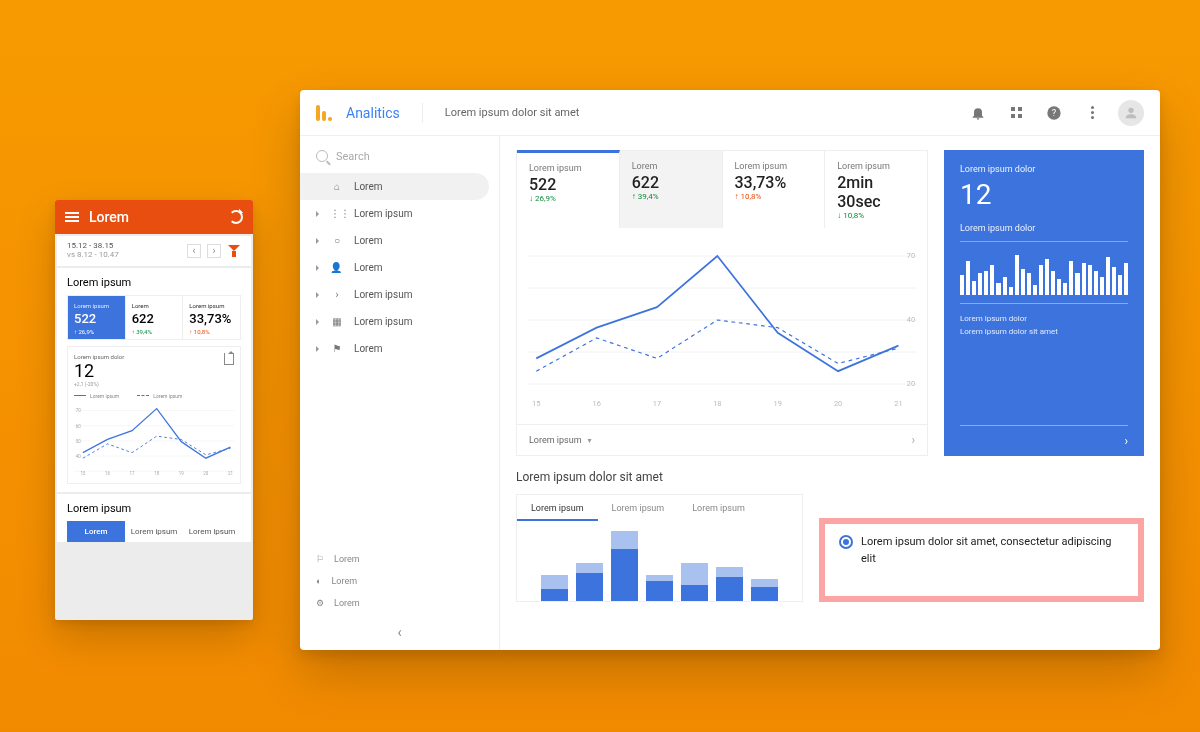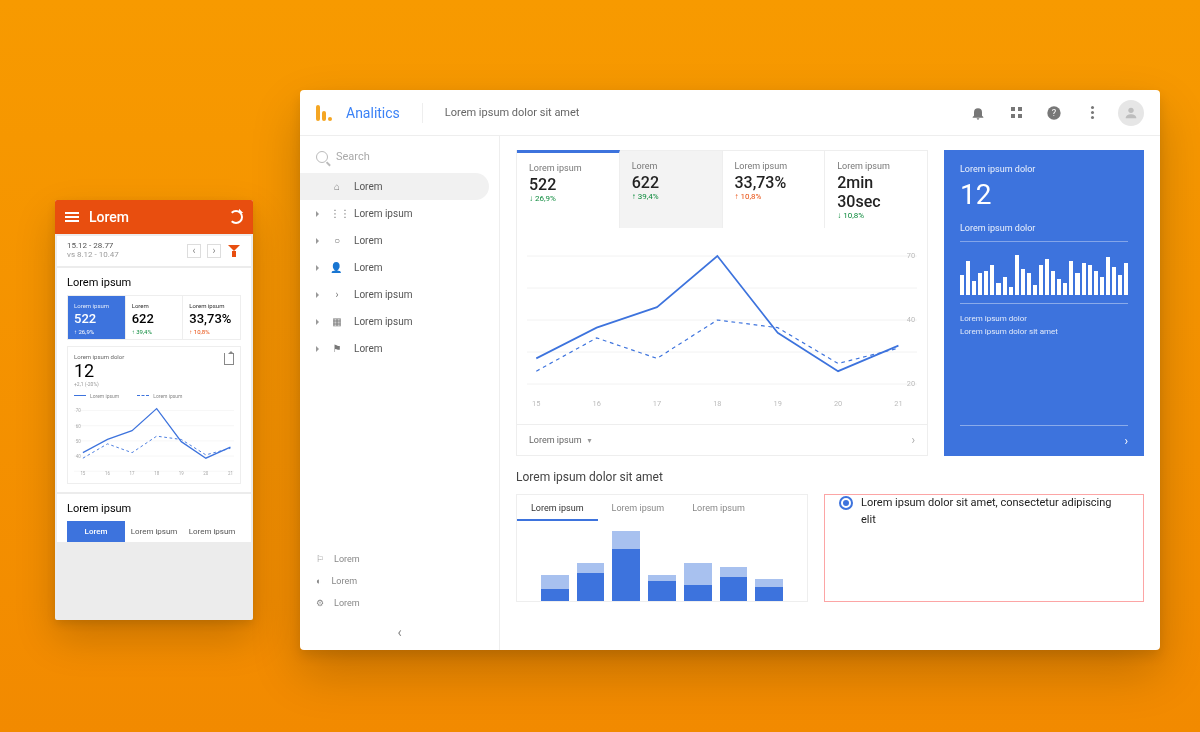--- a/index.html
+++ b/index.html
@@ -94,21 +94,21 @@
   .d-icon svg { width:16px; height:16px; fill:#777; }
   .d-apps { display:grid; grid-template-columns:repeat(2,4px); grid-template-rows:repeat(2,4px); gap:3px; }
   .d-apps i { background:#777; }
   .d-more { display:flex; flex-direction:column; gap:2px; }
   .d-more i { width:3px; height:3px; background:#777; border-radius:50%; }
   .d-avatar { width:26px; height:26px; border-radius:50%; background:#e6e6e6; display:flex; align-items:center; justify-content:center; }
   .d-avatar svg { width:16px; height:16px; fill:#bdbdbd; }
 
   .d-body { flex:1; display:flex; min-height:0; }
   .d-side { width:200px; border-right:1px solid #eee; display:flex; flex-direction:column; padding-top:4px; }
-  .d-search { display:flex; align-items:flex-end; gap:8px; padding:10px 16px; color:#aaa; font-size:11px; }
+  .d-search { display:flex; align-items:flex-start; gap:8px; padding:10px 16px; color:#aaa; font-size:11px; }
   .d-search-ico { width:12px; height:12px; border:1.5px solid #bbb; border-radius:50%; position:relative; }
   .d-search-ico::after { content:""; position:absolute; width:5px; height:1.5px; background:#bbb; transform:rotate(45deg); bottom:-2px; right:-4px; }
 
   .d-nav-item { display:flex; align-items:center; gap:10px; padding:8px 16px; font-size:10px; color:#555; cursor:pointer; }
   .d-nav-item.active { background:#f1f1f1; border-radius:0 14px 14px 0; margin-right:10px; }
   .d-nav-item .caret { width:0; height:0; border:3px solid transparent; border-left-color:#999; margin-right:-2px; }
   .d-nav-item .caret.none { visibility:hidden; }
   .d-nav-item .ico { width:14px; text-align:center; color:#777; }
   .d-side .grow { flex:1; }
   .d-foot-item { display:flex; align-items:center; gap:10px; padding:6px 16px; font-size:9px; color:#888; }
@@ -151,42 +151,42 @@
   .d-row2 { display:flex; gap:16px; }
   .d-card2 { flex:1; border:1px solid #eee; }
   .d-tabs { display:flex; font-size:9px; color:#888; }
   .d-tab { padding:8px 14px 6px; border-bottom:2px solid transparent; }
   .d-tab.active { color:#333; border-bottom-color:#3d73dd; }
   .d-c2-body { height:80px; display:flex; align-items:flex-end; gap:8px; padding:10px 24px 0; }
   .d-c2-col { flex:1; display:flex; flex-direction:column-reverse; }
   .d-c2-col .a { background:#3d73dd; }
   .d-c2-col .b { background:#a8c1ef; }
 
-  .d-card3 { flex:1; border:1px solid #fca5a5; padding:0 14px; font-size:9px; color:#666; line-height:1.5; }
+  .d-card3 { flex:1; border:6px solid #fca5a5; padding:10px 14px; font-size:9px; color:#666; line-height:1.5;margin-top:24px; }
   .d-c3-head { display:flex; gap:8px; align-items:flex-start; color:#222; font-size:11px; margin-bottom:8px; }
   .d-c3-ico { width:14px; height:14px; border:2px solid #3d73dd; border-radius:50%; position:relative; flex-shrink:0; margin-top:1px; }
   .d-c3-ico::after { content:""; position:absolute; inset:2px; background:#3d73dd; border-radius:50%; }
 </style>
 </head>
 <body>
 
 <div class="mobile">
   <div class="m-header">
     <div class="m-ham">
         <span></span>
         <span></span>
         <span></span>
       </div>
     <div class="m-title">Lorem</div>
     <div class="m-refresh"></div>
   </div>
 
   <div class="m-daterow">
     <div class="m-dater-left">
-      <div>15.12 - 28.77</div>
+      <div>15.12 - 38.15</div>
       <div style="opacity:.6">vs 8.12 - 10.47</div>
     </div>
     <div class="m-dater-right">
       <div class="m-chev">‹</div>
       <div class="m-chev">›</div>
       <div class="m-filter"></div>
     </div>
   </div>
 
   <div class="m-card">

